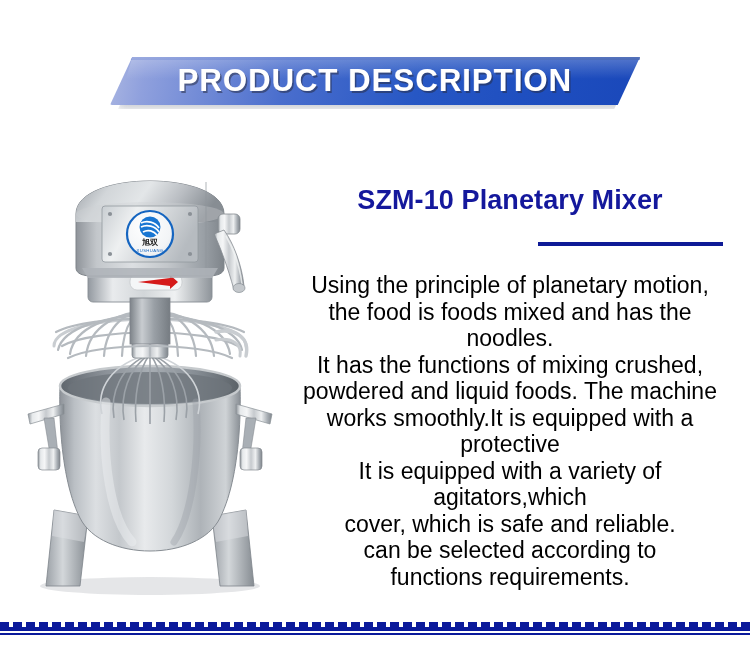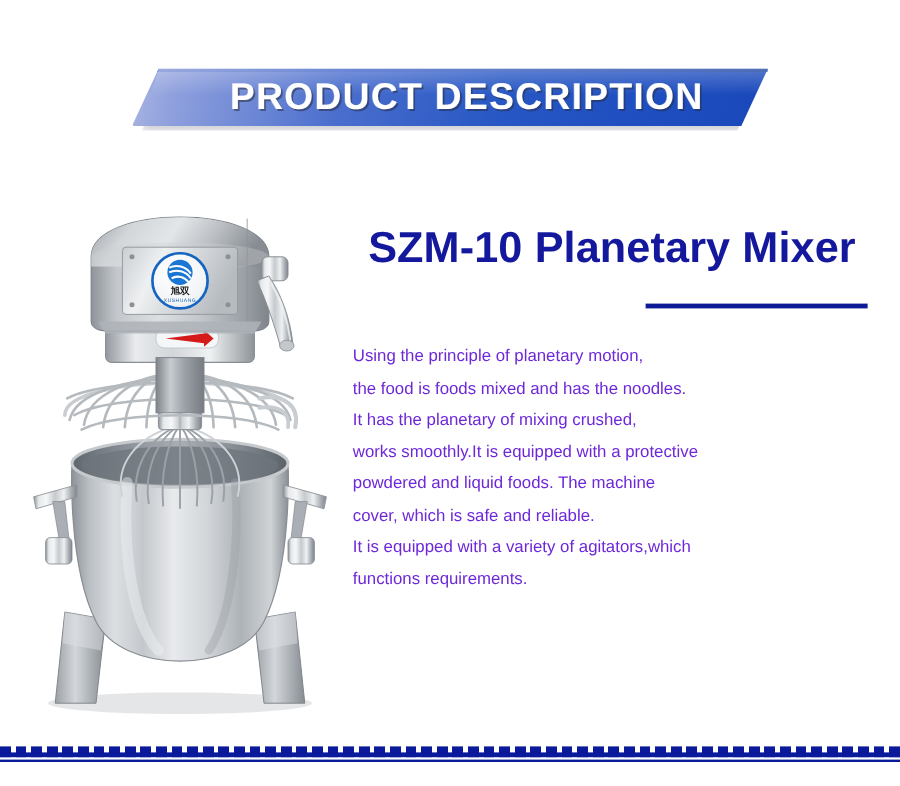--- a/index.html
+++ b/index.html
@@ -45,57 +45,58 @@
   .banner-gloss{
     position:absolute;
     left:0; top:0;
     width:530px; height:22px;
     background:linear-gradient(180deg,rgba(255,255,255,.26),rgba(255,255,255,0));
     clip-path:polygon(4.2% 0%, 100% 0%, 99% 100%, 3% 100%);
     pointer-events:none;
   }
   .banner-title{
     position:absolute;
-    left:14px; top:0;
+    left:0; top:0;
     width:530px; height:48px;
     display:flex; align-items:center; justify-content:center;
     color:#ffffff;
     font-size:31px;
     font-weight:bold;
     letter-spacing:1.1px;
     text-shadow:1.5px 1.5px 0px rgba(40,45,70,.55), -0.5px -0.5px 0 rgba(255,255,255,.35);
     white-space:nowrap;
   }
 
   
   .content{
     position:absolute;
     left:290px; top:185px;
     width:440px;
   }
   .product-title{
     color:#14189c;
-    font-size:36px;
+    font-size:27px;
     font-weight:bold;
     text-align:center;
     letter-spacing:.1px;
     margin:0;
     white-space:nowrap;
   }
   .title-rule{
     height:4px;
     background:#0e1a96;
     width:185px;
     margin:26px 7px 0 auto;
   }
   .description{
     margin-top:26px;
-    color:#6d28d9;
-    font-size:14px;
+    color:#000000;
+    font-size:23px;
     line-height:26.5px;
+    text-align:center;
     padding:0 4px;
   }
   .description span{display:block;}
 
   
   .bottom-border{
     position:absolute;
     left:0; bottom:19px;
     width:750px; height:14px;
   }
@@ -321,25 +322,26 @@
     </g>
   </svg>
 </div>
 
 <div class="content">
   <h1 class="product-title">SZM-10 Planetary Mixer</h1>
   <div class="title-rule"></div>
   <div class="description">
     <span>Using the principle of planetary motion,</span>
     <span>the food is foods mixed and has the noodles.</span>
-    <span>It has the planetary of mixing crushed,</span>
+    <span>It has the functions of mixing crushed,</span>
+    <span>powdered and liquid foods. The machine</span>
     <span>works smoothly.It is equipped with a protective</span>
-    <span>powdered and liquid foods. The machine</span>
+    <span>It is equipped with a variety of agitators,which</span>
     <span>cover, which is safe and reliable.</span>
-    <span>It is equipped with a variety of agitators,which</span>
+    <span>can be selected according to</span>
     <span>functions requirements.</span>
   </div>
 </div>
 
 <div class="bottom-border">
   <div class="teeth"></div>
   <div class="teeth-base"></div>
   <div class="rule-solid"></div>
 </div>
 

